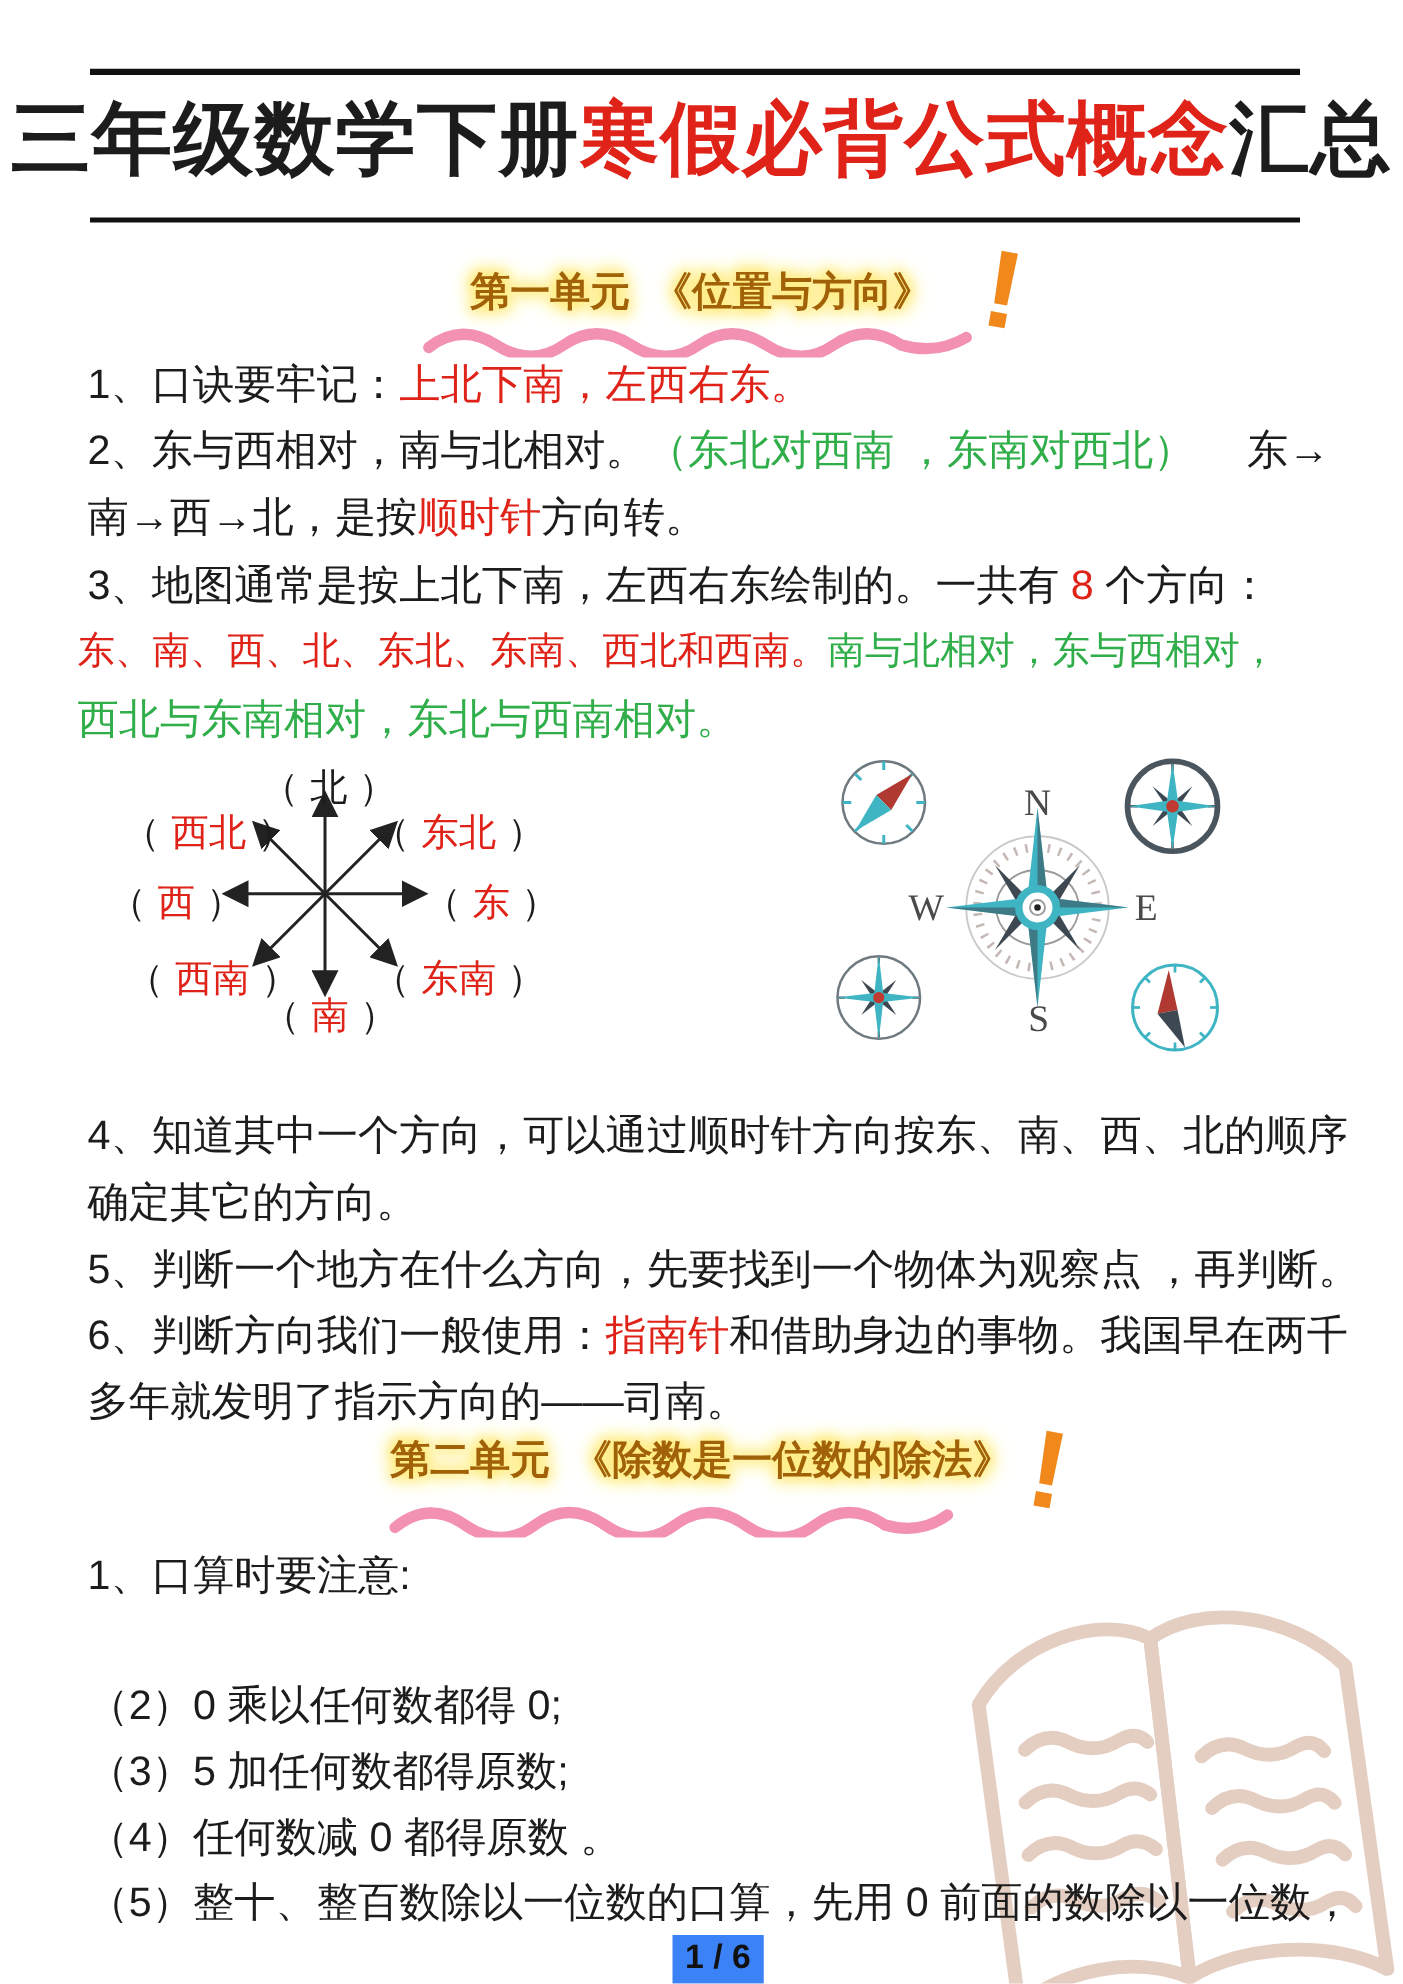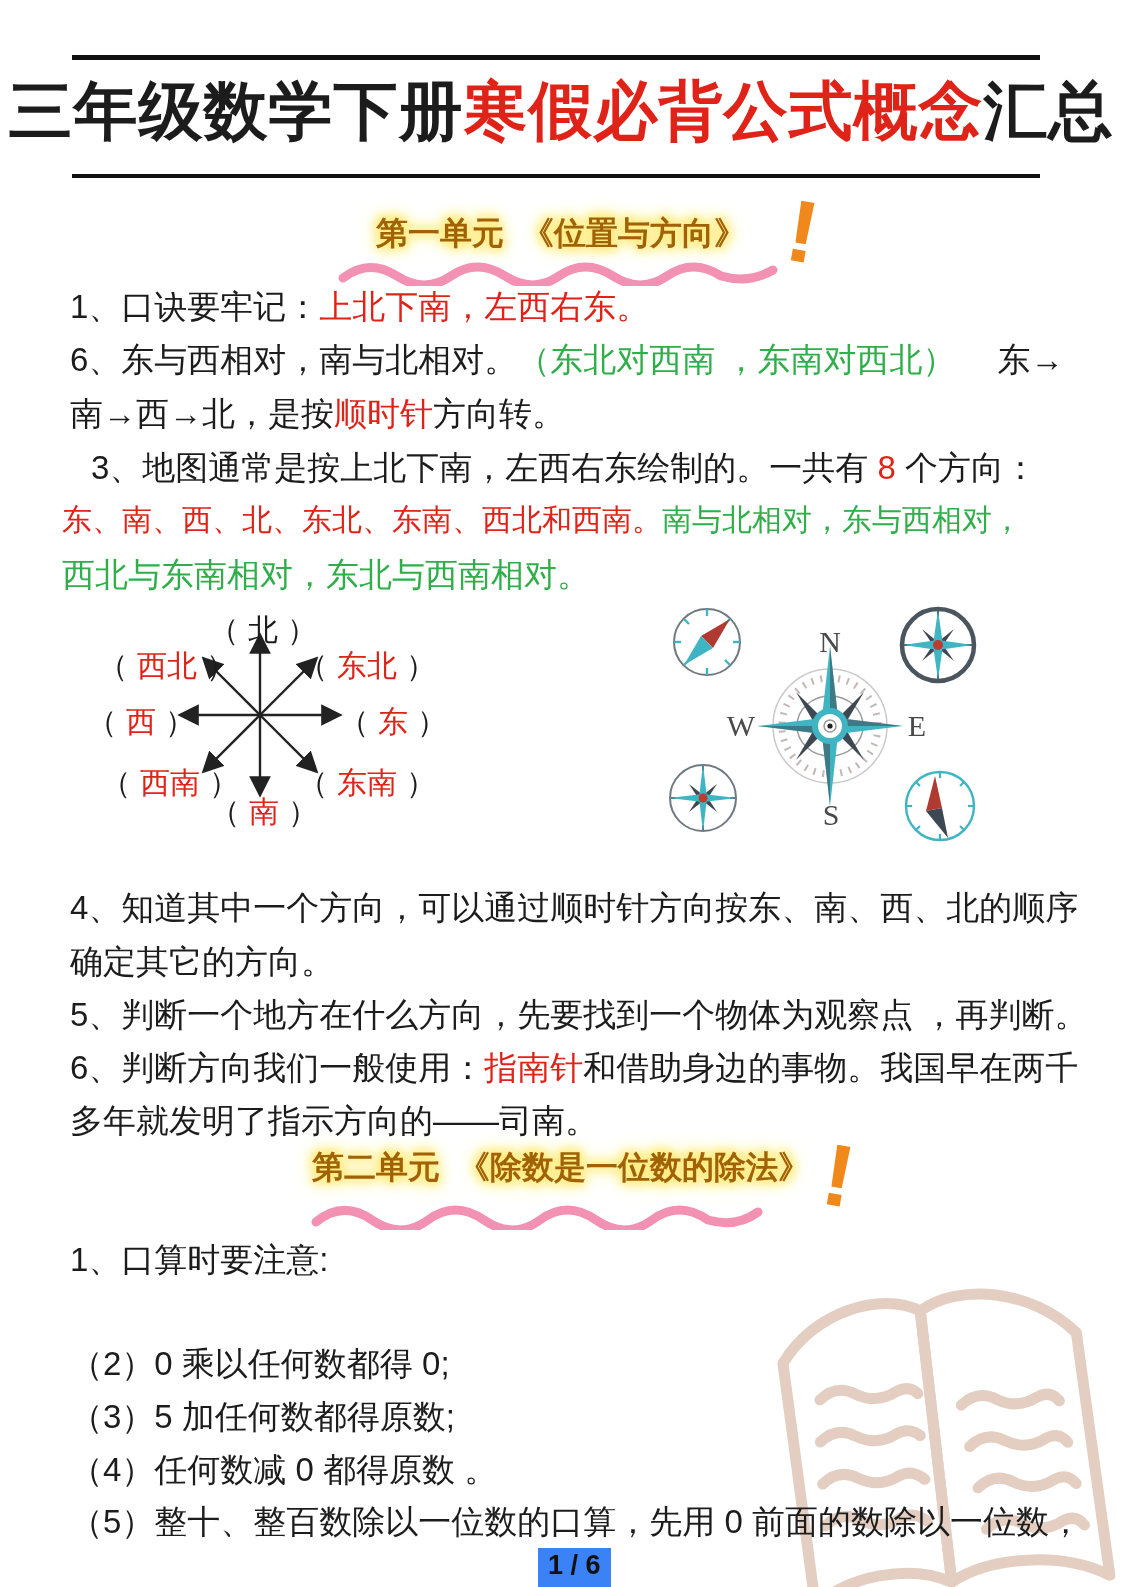--- a/index.html
+++ b/index.html
@@ -56,23 +56,23 @@
   <div class="doc-title"><span class="black">三年级数学下册</span><span class="red">寒假必背公式概念</span><span class="black">汇总</span></div>
   <div class="rule rule-2"></div>
 
   <div class="sec-head sec1-head"><span>第一单元</span>&nbsp;&nbsp;<span>《位置与方向》</span></div>
   <svg class="wavy" style="left:335px;top:256px;" width="445" height="30" viewBox="0 0 445 30">
     <path d="M8,22 q 26,-20 54,-2 t 54,0 t 54,0 t 54,0 t 54,0 t 54,0 t 54,0 q 28,8 52,-6" fill="none" stroke="#f291b2" stroke-width="9" stroke-linecap="round"></path>
   </svg>
   <div class="bang bang1">!</div>
 
   <div class="line" style="top:285px;"><span class="black">1、口诀要牢记：</span><span class="red">上北下南，左西右东。</span></div>
-  <div class="line" style="top:338px;"><span class="black">6、东与西相对，南与北相对。</span><span class="green">（东北对西南 ，东南对西北）</span><span class="black gap">东→</span></div>
+  <div class="line" style="top:338px;"><span class="black">2、东与西相对，南与北相对。</span><span class="green">（东北对西南 ，东南对西北）</span><span class="black gap">东→</span></div>
   <div class="line" style="top:392px;"><span class="black">南→西→北，是按</span><span class="red">顺时针</span><span class="black">方向转。</span></div>
-  <div class="line" style="top:446px;margin-left:21px;"><span class="black">3、地图通常是按上北下南，左西右东绘制的。一共有 </span><span class="red">8</span><span class="black"> 个方向：</span></div>
+  <div class="line" style="top:446px;"><span class="black">3、地图通常是按上北下南，左西右东绘制的。一共有 </span><span class="red">8</span><span class="black"> 个方向：</span></div>
   <div class="line" style="top:500px;left:62px;font-size:30px;"><span class="red">东、南、西、北、东北、东南、西北和西南。</span><span class="green">南与北相对，东与西相对，</span></div>
   <div class="line" style="top:553px;left:62px;"><span class="green">西北与东南相对，东北与西南相对。</span></div>
 
   <svg class="arrows-svg" width="230" height="230" viewBox="0 0 230 230">
     <defs>
       <marker id="ah" markerWidth="9" markerHeight="9" refX="7" refY="4.5" orient="auto">
         <path d="M0,0 L9,4.5 L0,9 Z" fill="#222"></path>
       </marker>
     </defs>
     <g stroke="#222" stroke-width="2.4" marker-end="url(#ah)">

